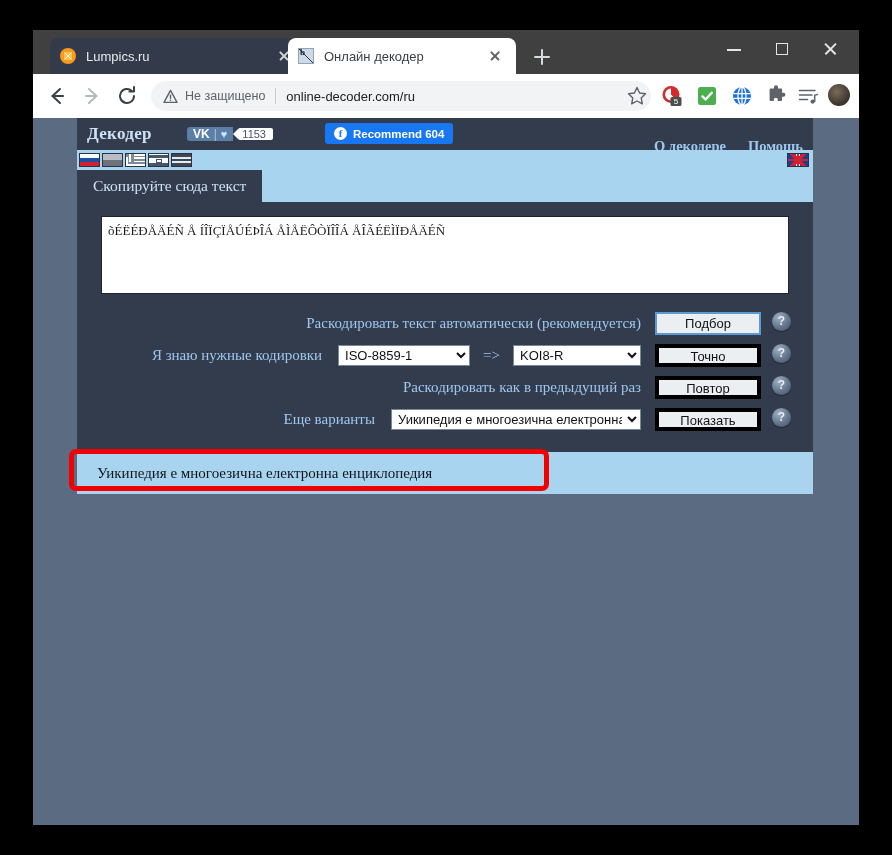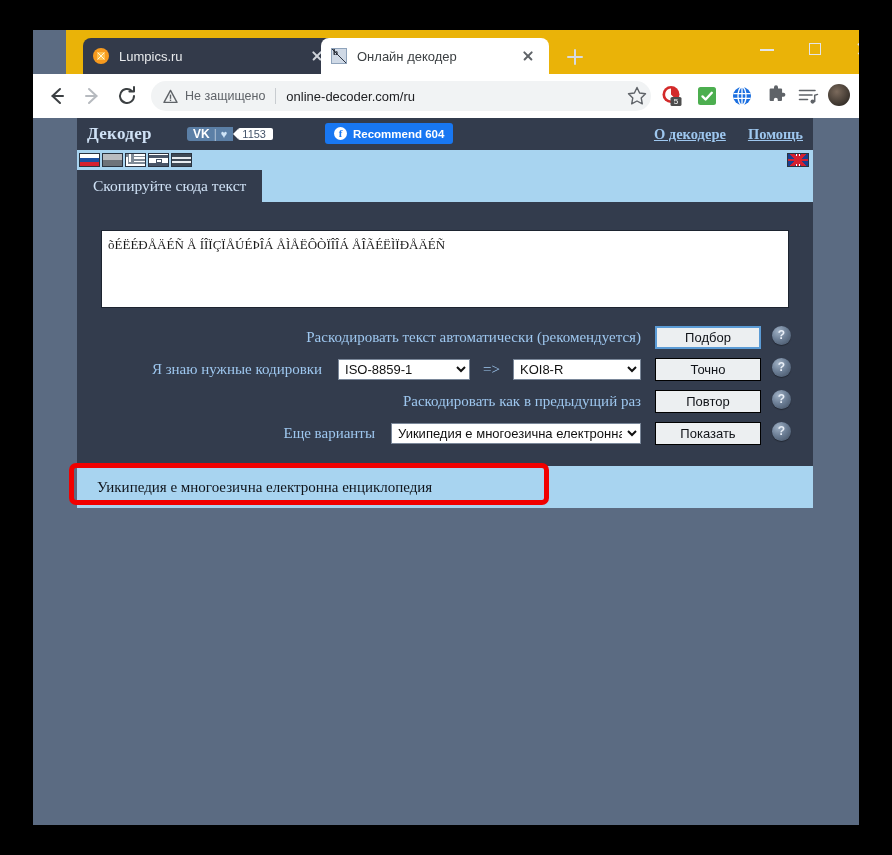--- a/index.html
+++ b/index.html
@@ -10,21 +10,21 @@
     overflow:hidden;
   }
   
   #browser-window{
     position:absolute;left:33px;top:30px;width:826px;height:795px;
     background:#5b6b82;
     overflow:hidden;
   }
   
   #tab-strip{
-    position:relative;height:44px;background:#eab308;margin-left:33px;
+    position:relative;height:44px;background:#404040;
   }
   .tab{
     position:absolute;top:8px;height:36px;border-radius:8px 8px 0 0;
     display:flex;align-items:center;box-sizing:border-box;
   }
   #tab-inactive{
     left:17px;width:255px;background:#333a4a;padding:0 10px;
   }
   #tab-active{
     left:255px;width:228px;background:#ffffff;padding:0 10px;
@@ -151,21 +151,21 @@
   #fb-recommend{
     position:absolute;left:248px;top:5px;height:21px;background:#1877f2;border-radius:3px;
     display:flex;align-items:center;padding:0 9px;cursor:pointer;
   }
   #fb-icon{
     width:13px;height:13px;border-radius:50%;background:#fff;color:#1877f2;
     font-family:"Liberation Serif",serif;font-weight:bold;font-size:11px;
     display:flex;align-items:center;justify-content:center;margin-right:6px;line-height:1;
   }
   #fb-label{color:#fff;font-size:11.5px;font-weight:bold;white-space:nowrap;}
-  #header-links{position:absolute;right:10px;top:0;height:32px;display:flex;align-items:center;gap:22px;}
+  #header-links{position:absolute;right:10px;top:12px;height:32px;display:flex;align-items:center;gap:22px;}
   #header-links a{
     font-family:"Liberation Serif",serif;font-size:14.5px;color:#9ec7ef;
     text-decoration:underline;font-weight:bold;cursor:pointer;
   }
   
   #flags-strip{height:20px;background:#a8d4f0;position:relative;display:flex;align-items:center;}
   .flag{
     width:21px;height:14px;margin-left:2px;border:1px solid #2a3340;box-sizing:border-box;
     cursor:pointer;position:relative;overflow:hidden;
   }
@@ -201,21 +201,21 @@
   
   #decoder-panel{background:#333c4d;padding:0 0 14px 0;position:relative;}
   #tabs-row{height:32px;position:relative;background:#a8d4f0;}
   #panel-tab{
     position:absolute;left:0;top:0;height:32px;background:#333c4d;
     display:flex;align-items:center;padding:0 16px;cursor:pointer;
   }
   #panel-tab span{
     font-family:"Liberation Serif",serif;font-size:15.5px;color:#cfe1f5;
   }
-  #textarea-wrap{padding:28px 24px 0 24px;}
+  #textarea-wrap{padding:14px 24px 0 24px;}
   #source-textarea{
     width:100%;height:78px;box-sizing:border-box;resize:none;
     background:#ffffff;border:1px solid #1d2430;color:#1a1a1a;
     font-family:"Liberation Serif",serif;font-size:13px;padding:5px 6px;line-height:1.35;
     outline:none;
   }
   #controls{padding:12px 22px 0 22px;}
   .ctrl-row{display:flex;align-items:center;margin-bottom:6px;height:26px;}
   .ctrl-left{flex:1;display:flex;align-items:center;justify-content:flex-end;gap:8px;}
   .ctrl-text{
@@ -229,21 +229,21 @@
     font-family:"Liberation Sans",sans-serif;font-size:13px;color:#111;
     background:#fff;border:1px solid #7a8799;height:21px;padding:0 2px;
     box-sizing:border-box;cursor:pointer;
   }
   #sel-from{width:132px;}
   #sel-to{width:128px;}
   #sel-variants{width:250px;}
   .arrow-sym{font-family:"Liberation Serif",serif;font-size:15px;color:#9ec7ef;margin:0 5px;}
   .btn-cell{width:150px;display:flex;align-items:flex-start;justify-content:flex-end;gap:11px;}
   .act-btn{
-    width:106px;height:23px;background:#eceff1;border:1px solid #000000;
+    width:106px;height:23px;background:#eceff1;border:4px solid #000000;
     font-family:"Liberation Sans",sans-serif;font-size:13px;color:#101318;
     cursor:pointer;box-sizing:border-box;
   }
   .act-btn.primary{border:2px solid #5b9bd5;font-weight:normal;}
   .help-dot{
     width:19px;height:19px;border-radius:50%;cursor:pointer;flex:0 0 19px;
     background:radial-gradient(circle at 34% 28%,#9fb0c4 0%,#6d7f96 45%,#3f4d60 100%);
     color:#e8eef6;font-size:12px;font-weight:bold;display:flex;align-items:center;
     justify-content:center;line-height:1;box-shadow:0 1px 1px rgba(0,0,0,.35);
   }

